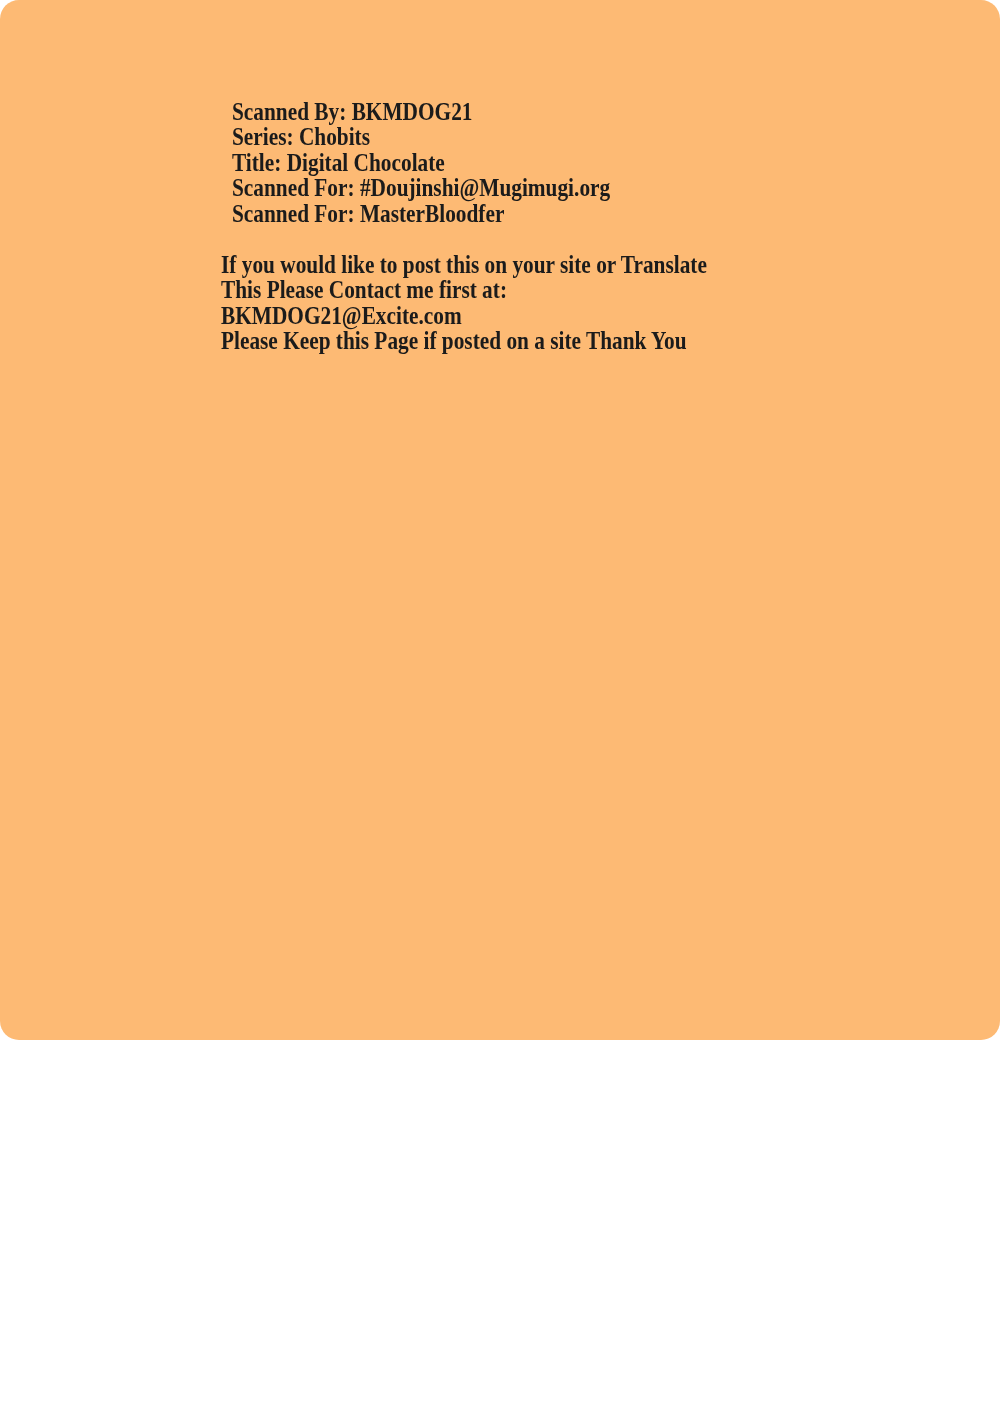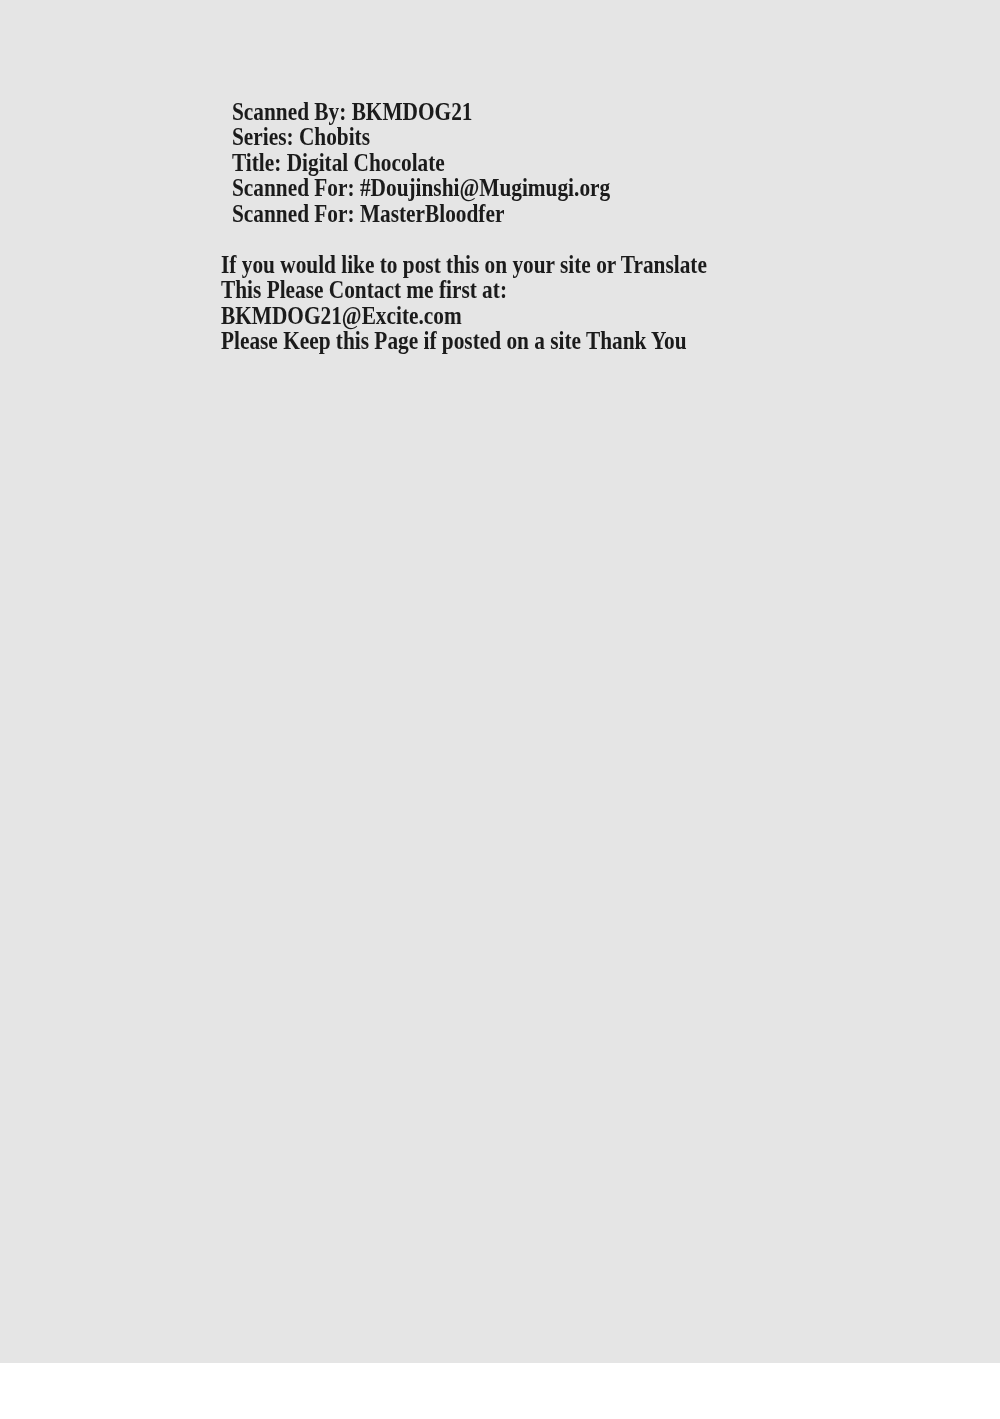--- a/index.html
+++ b/index.html
@@ -8,22 +8,23 @@
   }
   body {
     width: 1000px;
     height: 1419px;
     background: #ffffff;
     overflow: hidden;
   }
   .page {
     position: relative;
     width: 1000px;
-    height: 1363px;
-    background: #e5e5e5;
+    height: 1040px;
+    background: #fdba74;
+    border-radius: 19px;
   }
   .text-block {
     position: absolute;
     font-family: "Liberation Serif", "DejaVu Serif", serif;
     font-weight: bold;
     font-size: 26px;
     line-height: 25.4px;
     color: #1b1b1b;
     white-space: nowrap;
     transform: scaleX(0.82);

